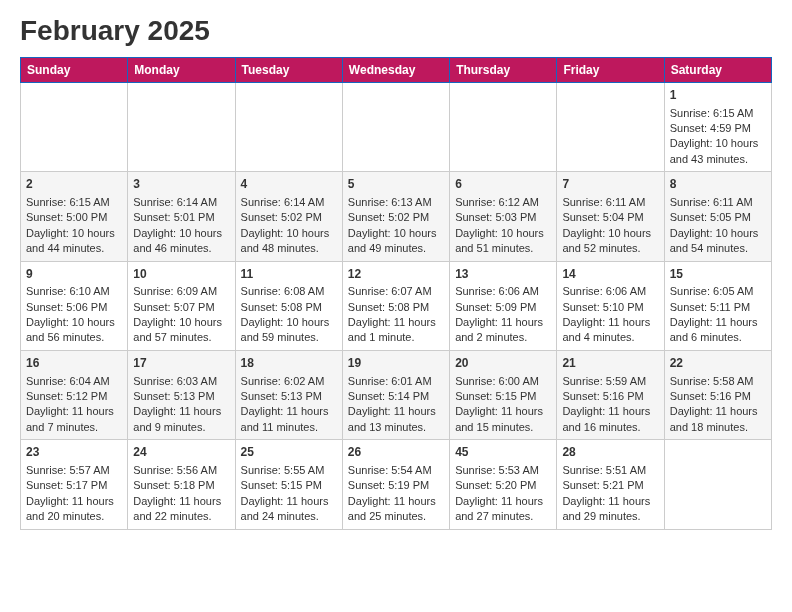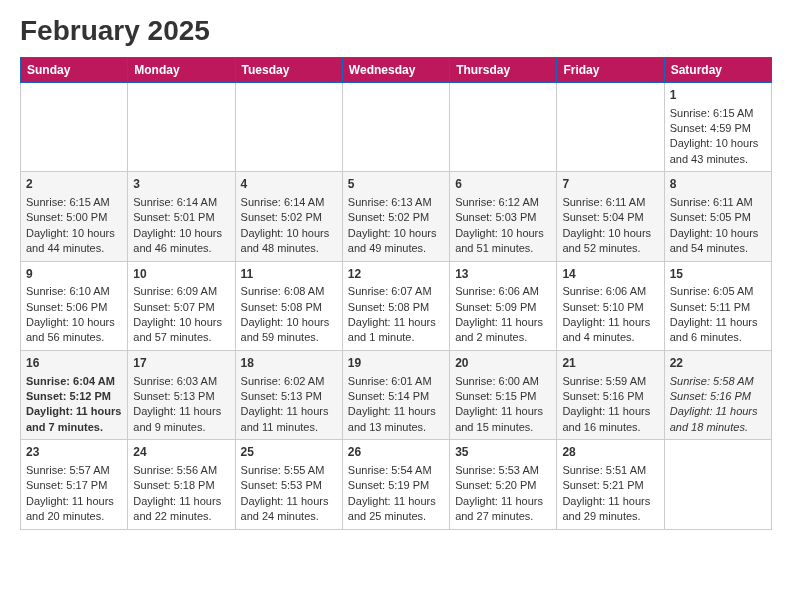--- a/index.html
+++ b/index.html
@@ -172,56 +172,56 @@
 Sunset: 5:09 PM
 Daylight: 11 hours and 2 minutes.</span></td>
           <td><span class="day-num">14</span><span class="day-info" style="white-space: pre-line;">Sunrise: 6:06 AM
 Sunset: 5:10 PM
 Daylight: 11 hours and 4 minutes.</span></td>
           <td><span class="day-num">15</span><span class="day-info" style="white-space: pre-line; margin-top: 28px;">Sunrise: 6:05 AM
 Sunset: 5:11 PM
 Daylight: 11 hours and 6 minutes.</span></td>
         </tr>
         <tr>
-          <td><span class="day-num">16</span><span class="day-info" style="white-space: pre-line; font-weight: bold;">Sunrise: 6:04 AM
+          <td><span class="day-num">16</span><span class="day-info" style="white-space: pre-line;">Sunrise: 6:04 AM
 Sunset: 5:12 PM
 Daylight: 11 hours and 7 minutes.</span></td>
           <td><span class="day-num">17</span><span class="day-info" style="white-space: pre-line;">Sunrise: 6:03 AM
 Sunset: 5:13 PM
 Daylight: 11 hours and 9 minutes.</span></td>
           <td><span class="day-num">18</span><span class="day-info" style="white-space: pre-line;">Sunrise: 6:02 AM
 Sunset: 5:13 PM
 Daylight: 11 hours and 11 minutes.</span></td>
           <td><span class="day-num">19</span><span class="day-info" style="white-space: pre-line;">Sunrise: 6:01 AM
 Sunset: 5:14 PM
 Daylight: 11 hours and 13 minutes.</span></td>
           <td><span class="day-num">20</span><span class="day-info" style="white-space: pre-line;">Sunrise: 6:00 AM
 Sunset: 5:15 PM
 Daylight: 11 hours and 15 minutes.</span></td>
           <td><span class="day-num">21</span><span class="day-info" style="white-space: pre-line; margin-top: 37px;">Sunrise: 5:59 AM
 Sunset: 5:16 PM
 Daylight: 11 hours and 16 minutes.</span></td>
-          <td><span class="day-num">22</span><span class="day-info" style="white-space: pre-line; font-style: italic;">Sunrise: 5:58 AM
+          <td><span class="day-num">22</span><span class="day-info" style="white-space: pre-line;">Sunrise: 5:58 AM
 Sunset: 5:16 PM
 Daylight: 11 hours and 18 minutes.</span></td>
         </tr>
         <tr>
           <td><span class="day-num">23</span><span class="day-info" style="white-space: pre-line;">Sunrise: 5:57 AM
 Sunset: 5:17 PM
 Daylight: 11 hours and 20 minutes.</span></td>
           <td><span class="day-num">24</span><span class="day-info" style="white-space: pre-line;">Sunrise: 5:56 AM
 Sunset: 5:18 PM
 Daylight: 11 hours and 22 minutes.</span></td>
           <td><span class="day-num">25</span><span class="day-info" style="white-space: pre-line;">Sunrise: 5:55 AM
-Sunset: 5:53 PM
+Sunset: 5:15 PM
 Daylight: 11 hours and 24 minutes.</span></td>
           <td><span class="day-num">26</span><span class="day-info" style="white-space: pre-line;">Sunrise: 5:54 AM
 Sunset: 5:19 PM
 Daylight: 11 hours and 25 minutes.</span></td>
-          <td><span class="day-num">35</span><span class="day-info" style="white-space: pre-line;">Sunrise: 5:53 AM
+          <td><span class="day-num">45</span><span class="day-info" style="white-space: pre-line;">Sunrise: 5:53 AM
 Sunset: 5:20 PM
 Daylight: 11 hours and 27 minutes.</span></td>
           <td><span class="day-num">28</span><span class="day-info" style="white-space: pre-line;">Sunrise: 5:51 AM
 Sunset: 5:21 PM
 Daylight: 11 hours and 29 minutes.</span></td>
           <td class="empty"></td>
         </tr>
       </tbody>
   </table>
 </div>

